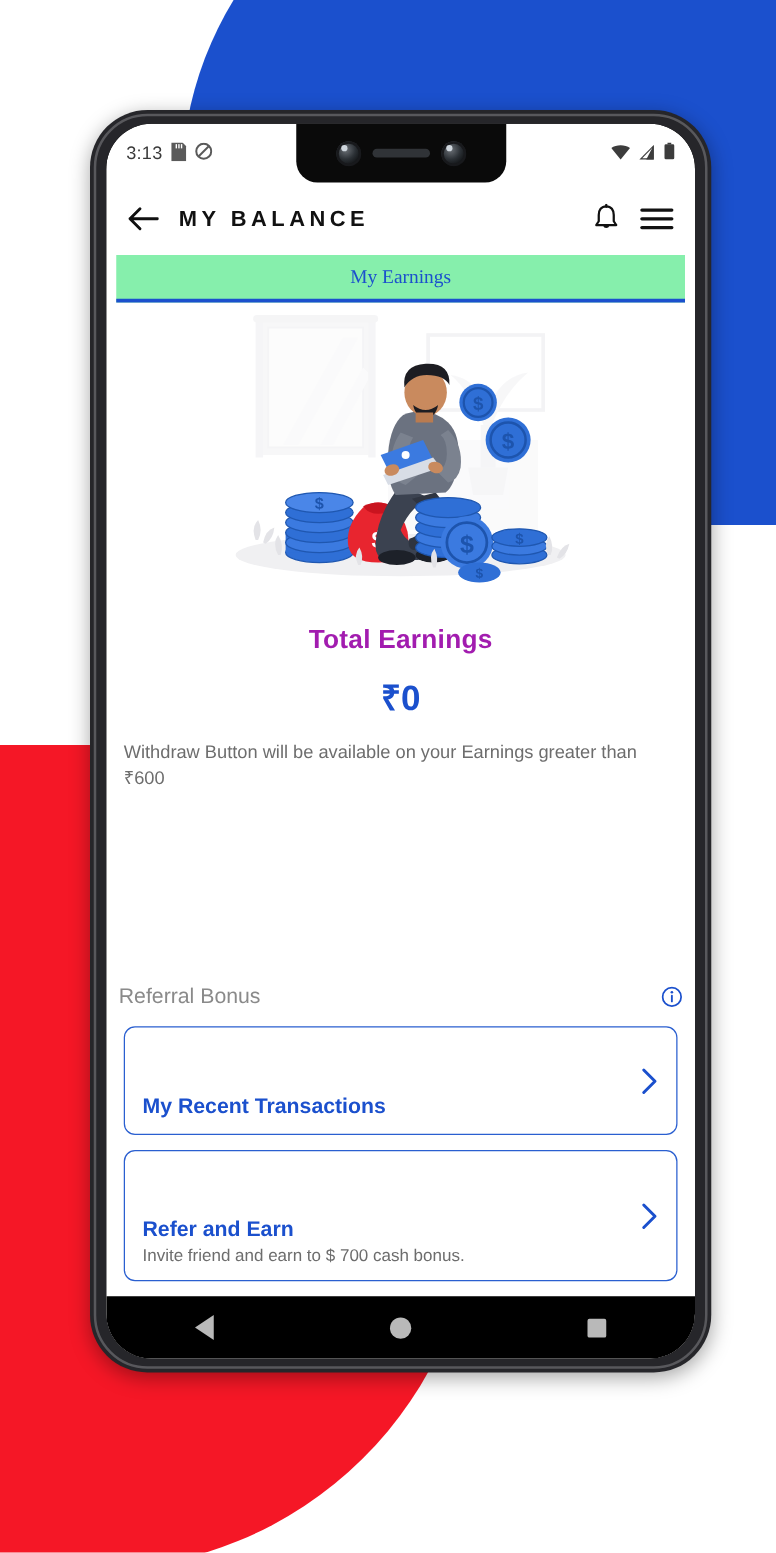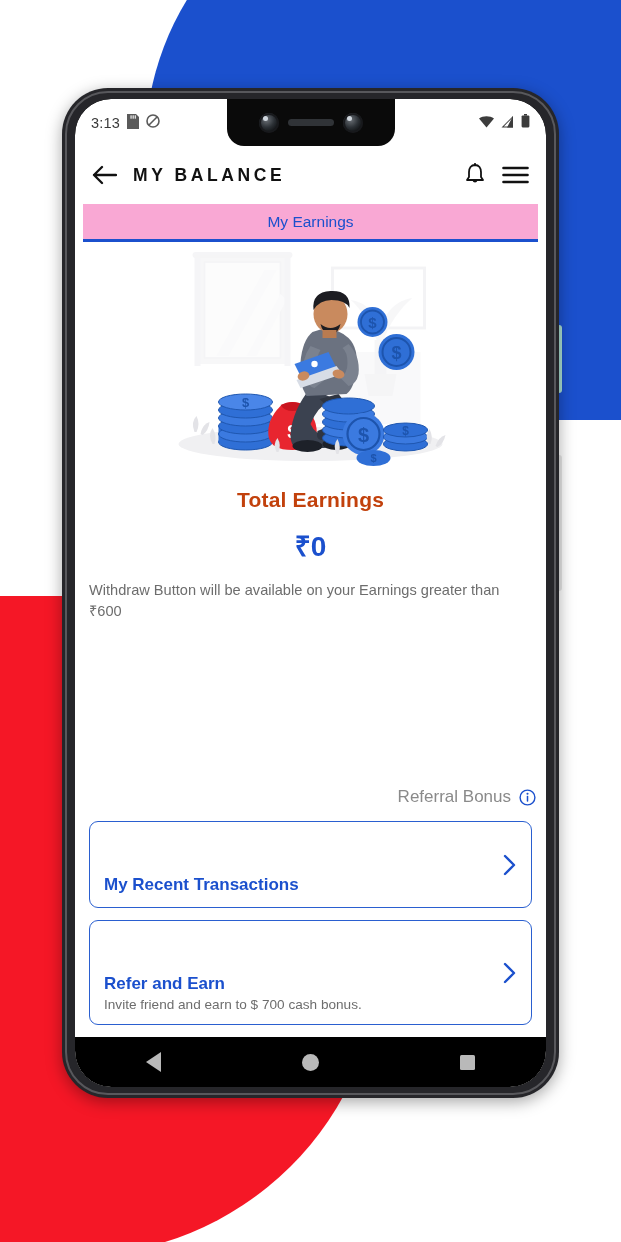--- a/index.html
+++ b/index.html
@@ -20,21 +20,21 @@
   }
   .bg-red {
     position: absolute; left: -260px; top: 596px;
     width: 640px; height: 660px;
     background: #f51726;
     border-radius: 0 46% 48% 0 / 0 48% 46% 0;
   }
 
   
   .phone {
-    position: absolute; left: 62px; top: 88px;
+    position: absolute; left: 72px; top: 88px;
     width: 497px; height: 1010px;
     background: #26262a;
     border-radius: 46px;
     box-shadow: 0 4px 16px rgba(0,0,0,.35);
     padding: 11px 13px;
   }
   .phone::before {
     content: ""; position: absolute; inset: 3px;
     border-radius: 43px;
     border: 2px solid #58585c;
@@ -104,45 +104,45 @@
   .icon-btn { display:flex; align-items:center; justify-content:center; cursor: pointer; }
 
   
   .tabs { display: flex; height: 38px; flex: 0 0 38px; margin: 0 8px; }
   .tab {
     flex: 1; display: flex; align-items: center; justify-content: center;
     font-size: 15.5px; background: #f4f4f5; color: #1d1d1d;
     border-bottom: 3px solid transparent; cursor: pointer;
   }
   .tab.active {
-    background: #f9a8d4; color: #1b50cd; border-bottom-color: #1b50cd; font-weight: 500;
+    background: #86efac; color: #1b50cd; border-bottom-color: #1b50cd; font-weight: 500; font-family: Liberation Serif, serif;
   }
 
   
   .content { flex: 1; display: flex; flex-direction: column; padding: 0 10px; }
 
   .illus { width: 100%; height: 232px; margin-top: 6px; }
 
   .total-label {
-    text-align: center; font-size: 21px; font-weight: 700; color: #c2410c;
-    margin-top: 8px; letter-spacing: .2px;
+    text-align: center; font-size: 21px; font-weight: 700; color: #a21caf;
+    margin-top: 20px; letter-spacing: .2px;
   }
   .total-amount {
     text-align: center; font-size: 28px; font-weight: 700; color: #1b50cd;
     margin-top: 14px;
   }
   .note {
     margin-top: 16px; padding: 0 4px;
     font-size: 14.6px; line-height: 1.45; color: #6d6d6d;
   }
 
   .spacer { flex: 1; }
 
   .referral {
-    display: flex; align-items: center; justify-content: flex-end; gap: 8px;
+    display: flex; align-items: center; justify-content: space-between; gap: 8px;
     font-size: 17px; color: #8a8a8a; margin-bottom: 14px;
   }
   .info-ico { display: flex; align-items: center; }
 
   .card {
     border: 1.4px solid #2a5fd0; border-radius: 9px;
     background: #fff; margin: 0 4px 12px 4px; padding: 12px 14px;
     display: flex; align-items: center; justify-content: space-between;
     cursor: pointer;
   }

